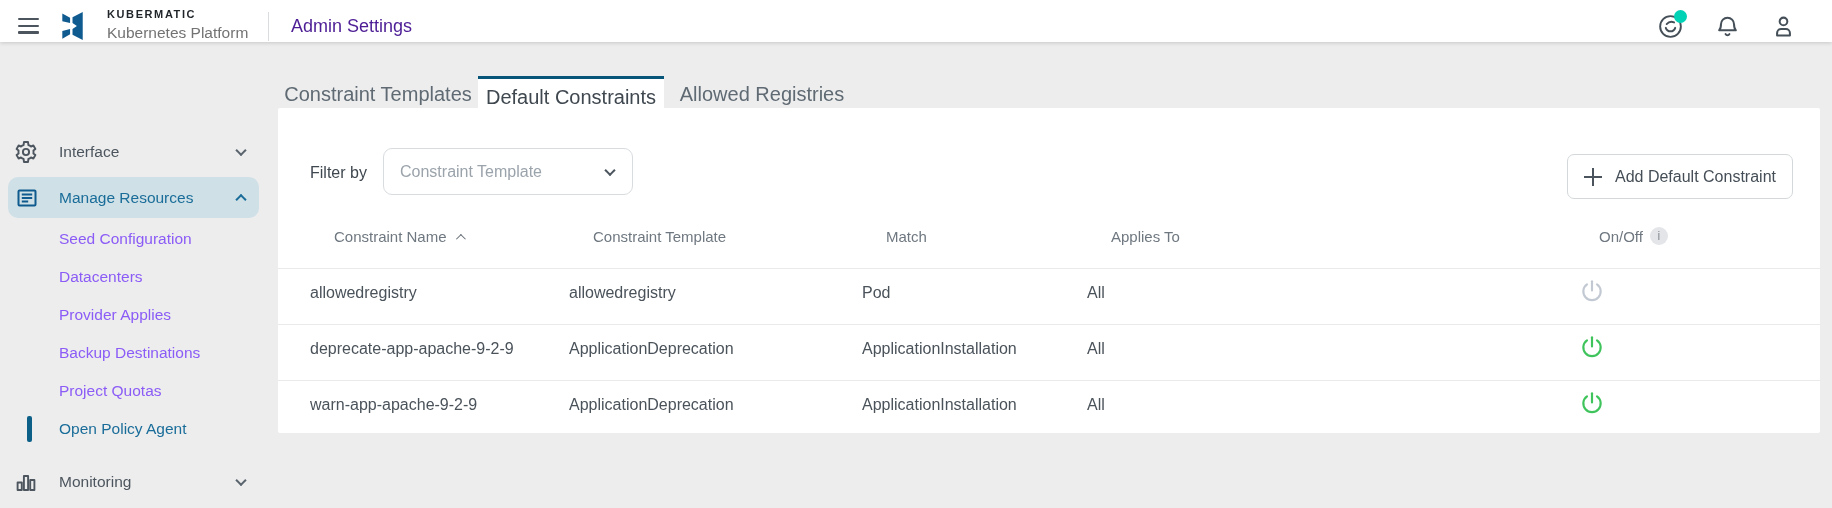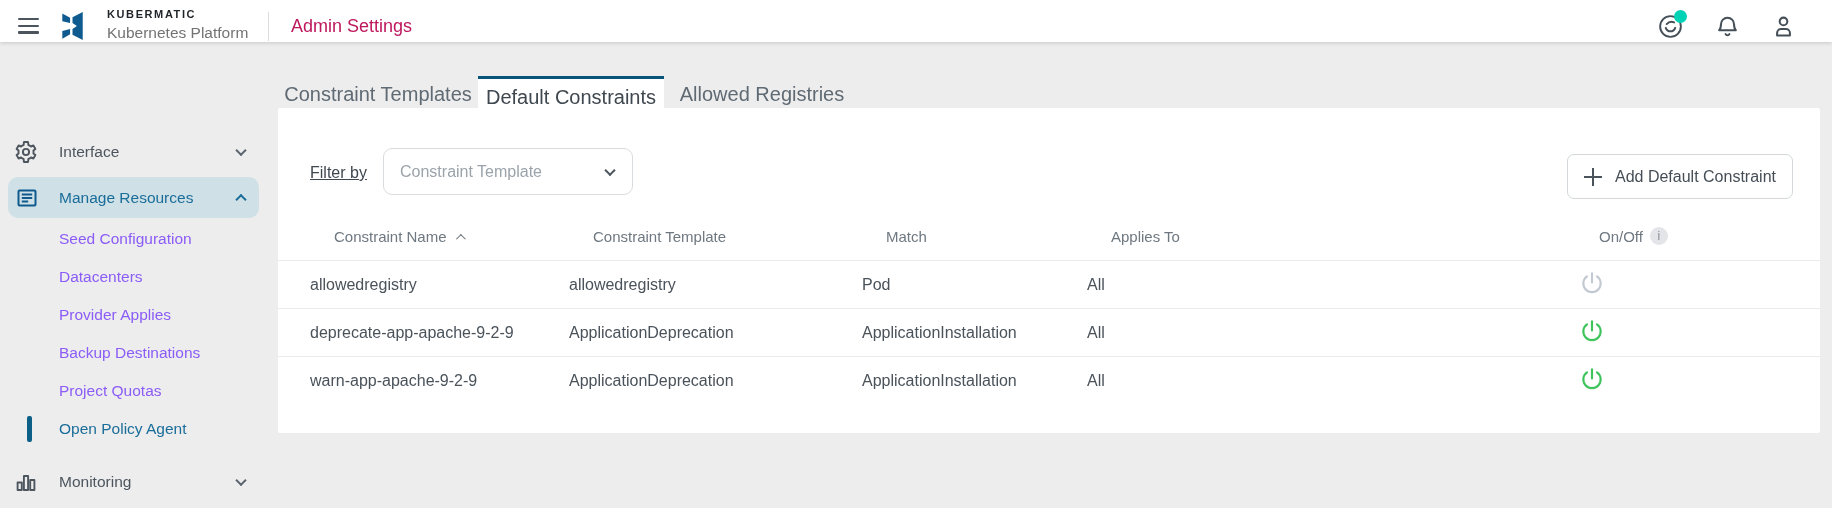--- a/index.html
+++ b/index.html
@@ -11,21 +11,21 @@
   .topbar { position:absolute; left:0; top:0; width:1832px; height:42px; background:#ffffff;
             box-shadow:0 1px 4px rgba(0,0,0,.16); z-index:5; }
   .burger { position:absolute; left:18px; top:18px; width:21px; height:16px; cursor:pointer; }
   .burger span { display:block; height:2.4px; background:#4c555e; margin-bottom:4.2px; border-radius:1px; }
   .logo { position:absolute; left:55px; top:9px; }
   .brand { position:absolute; left:107px; top:9px; line-height:1; }
   .brand .b1 { font-size:11px; font-weight:bold; letter-spacing:1.6px; color:#1f2429; }
   .brand .b2 { font-size:15.5px; color:#737373; margin-top:5px; }
   .tb-divider { position:absolute; left:268px; top:12px; width:1px; height:29px; background:#dadde0; }
   .tb-title { position:absolute; left:291px; top:0; height:53px; display:flex; align-items:center;
-              font-size:18px; color:#be185d; }
+              font-size:18px; color:#4c1d95; }
   .tb-icon { position:absolute; top:13px; width:27px; height:27px; cursor:pointer; }
   .tb-icon svg { display:block; }
   .badge-dot { position:absolute; right:-3px; top:-3px; width:13px; height:13px; border-radius:50%; }
 
   
   .sidebar { position:absolute; left:0; top:53px; width:262px; height:455px; }
   .side-row { position:absolute; left:0; width:262px; height:38px; cursor:pointer; }
   .side-ico { position:absolute; left:14px; top:50%; transform:translateY(-50%); width:24px; height:24px; }
   .side-label { position:absolute; left:59px; top:50%; transform:translateY(-50%); font-size:15.5px; color:#4c555d; white-space:nowrap; }
   .chev { position:absolute; left:237px; top:50%; width:8px; height:8px; border-right:2px solid #5a646d; border-bottom:2px solid #5a646d; }
@@ -44,21 +44,21 @@
   .tabs { position:absolute; left:278px; top:76px; height:32px; display:flex; z-index:2; }
   .tab { height:32px; display:flex; align-items:center; justify-content:center; font-size:20px;
          color:#5f6a73; cursor:pointer; padding-top:5px; }
   .tab.t0 { width:200px; }
   .tab.t1 { width:186px; }
   .tab.t2 { width:196px; }
   .tab.active { background:#ffffff; border-top:3px solid #07567a; color:#3f474f; padding-top:8px; }
 
   
   .card { position:absolute; left:278px; top:108px; width:1542px; height:325px; background:#ffffff; border-radius:2px; }
-  .filter-label { position:absolute; left:32px; top:162px; font-size:16px; color:#3f474f;text-decoration:underline; }
+  .filter-label { position:absolute; left:32px; top:162px; font-size:16px; color:#3f474f; }
   .dropdown { position:absolute; left:105px; top:148px; width:250px; height:47px; border:1px solid #d9dcdf;
               border-radius:9px; background:#fff; cursor:pointer; }
   .dropdown .ph { position:absolute; left:16px; top:50%; transform:translateY(-50%); font-size:16px; color:#9ba3ab; }
   .dd-chev { position:absolute; right:18px; top:50%; width:8px; height:8px; border-right:2px solid #4c555e;
              border-bottom:2px solid #4c555e; transform:translateY(-70%) rotate(45deg); }
   .add-btn { position:absolute; left:1567px; top:154px; width:226px; height:45px; border:1px solid #d4d8db;
              border-radius:7px; background:#fff; display:flex; align-items:center; cursor:pointer; }
   .add-btn .plus { margin-left:15px; width:20px; height:20px; position:relative; }
   .add-btn .plus:before, .add-btn .plus:after { content:""; position:absolute; background:#4b545c; }
   .add-btn .plus:before { left:9px; top:1px; width:2px; height:18px; }
@@ -68,21 +68,21 @@
   
   .trow { display:grid; grid-template-columns:259px 293px 225px 488px 1fr; padding-left:32px; align-items:center; }
   .thead { position:absolute; left:278px; top:212px; width:1542px; height:48px; }
   .thead .trow { height:48px;margin-left:24px; }
   .th { font-size:15px; color:#6f7880; display:flex; align-items:center; }
   .sort-caret { width:7px; height:7px; border-right:1.6px solid #676f77; border-top:1.6px solid #676f77;
                 transform:rotate(-45deg) translateY(2px); margin-left:9px; margin-top:3px; }
   .info-badge { width:18px; height:18px; border-radius:50%; background:#e3e5e8; color:#878f96; font-size:12px;
                 display:inline-flex; align-items:center; justify-content:center; margin-left:7px; }
   .tbody { position:absolute; left:278px; top:260px; width:1542px; }
-  .data-row { height:48px; border-top:1px solid #e9eaeb; }
+  .data-row { height:48px; border-top:1px solid #e9eaeb;margin-top:8px; }
   .td { font-size:16px; color:#4a525a; white-space:nowrap; }
   .power { width:26px; height:26px; margin-left:4px; cursor:pointer; background:none; border:none; padding:0; }
   .power svg { display:block; }
   .power.on svg { stroke:#3fc45c; }
   .power.off svg { stroke:#c3c9d3; }
 </style>
 </head>
 <body>
 
 <div class="app">

